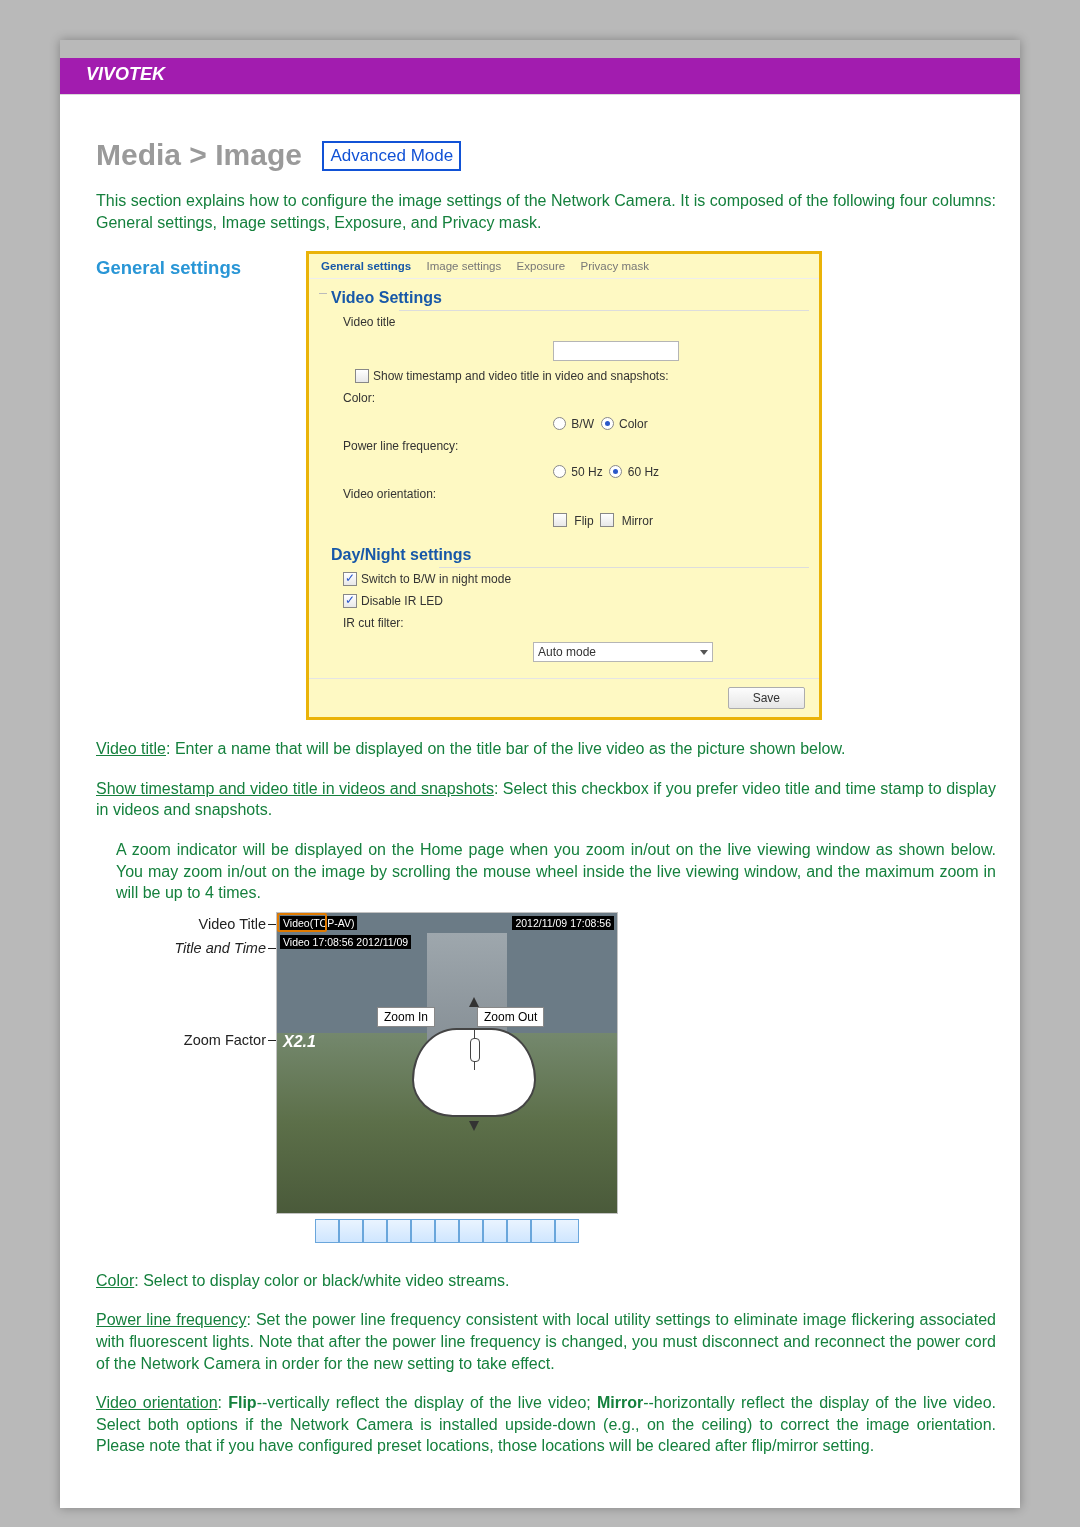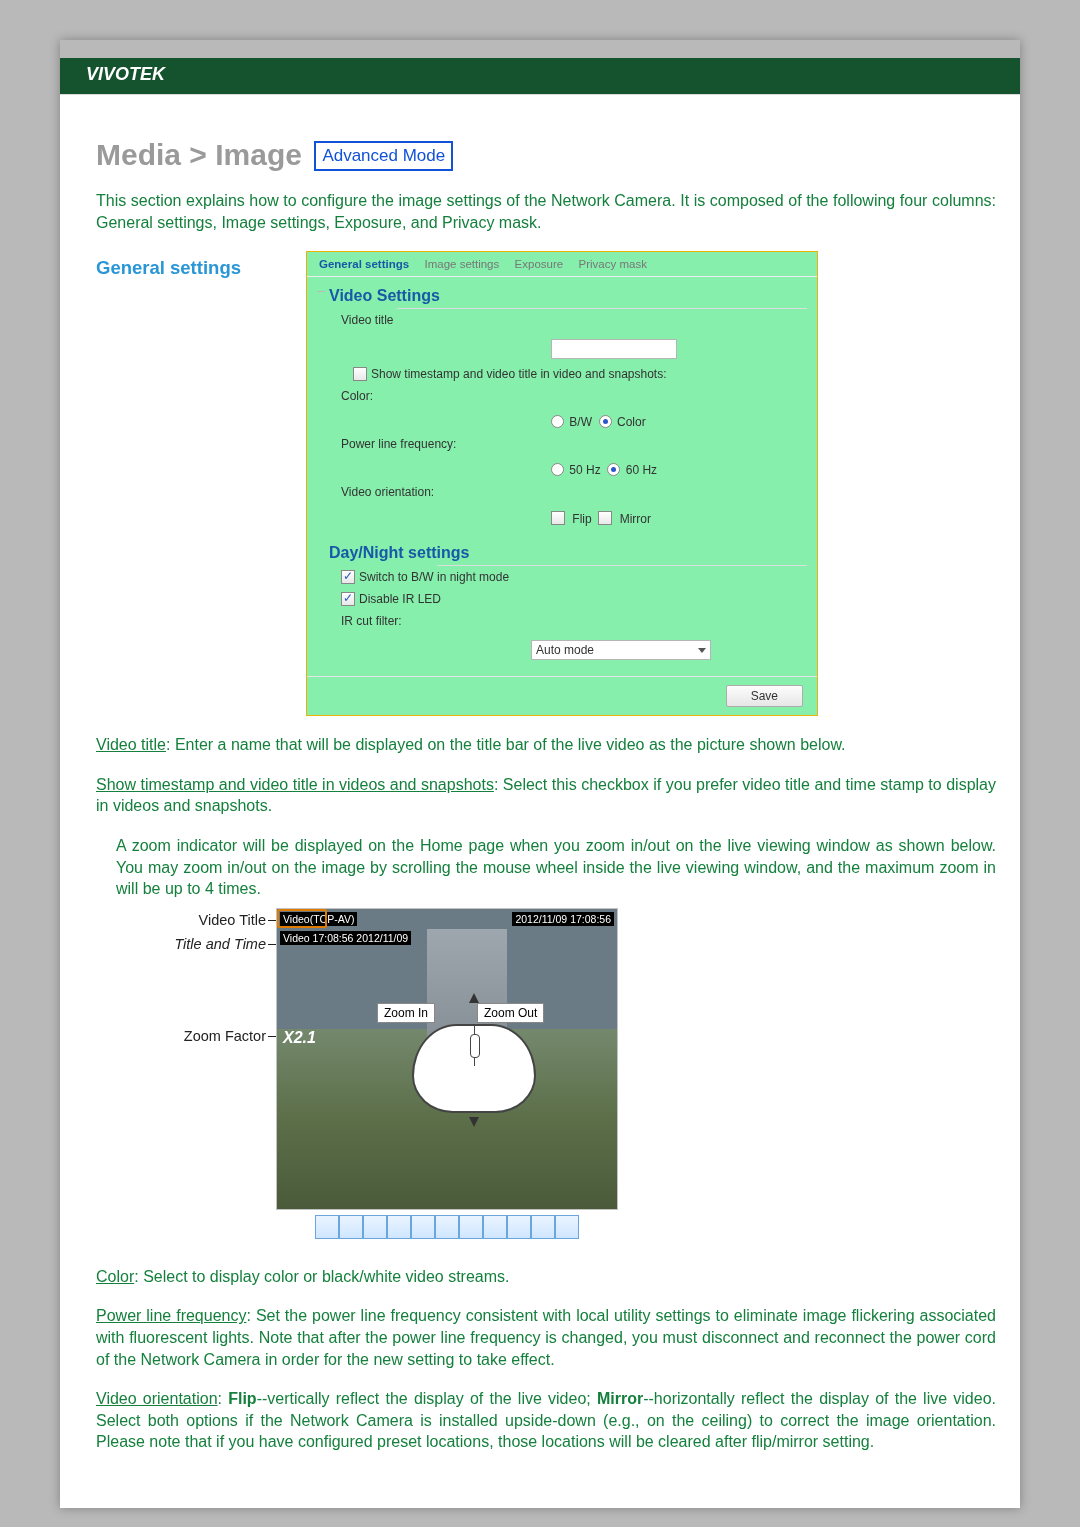--- a/index.html
+++ b/index.html
@@ -20,21 +20,21 @@
     background: #ffffff;
     box-shadow: 0 0 10px rgba(0,0,0,0.3);
     border-top: 18px solid #b9b9b9;
   }
   .brand-bar {
     position: absolute;
     left: 0;
     top: 0;
     width: 100%;
     height: 36px;
-    background: #14532d;
+    background: #a21caf;
   }
   .brand {
     position: absolute;
     left: 26px;
     top: 6px;
     color: #ffffff;
     font-style: italic;
     font-weight: bold;
     font-size: 18px;
   }
@@ -46,21 +46,21 @@
   }
   h1.section-title {
     margin: 0;
     font-weight: bold;
     font-size: 30px;
     color: #9a9a9a;
     display: inline-block;
   }
   .adv-badge {
     display: inline-block;
-    margin-left: 8px;
+    margin-left: 16px;
     padding: 3px 6px;
     color: #1152d6;
     border: 2px solid #1152d6;
     font-size: 17px;
     vertical-align: 4px;
     background: #fff;
   }
   p.body {
     font-size: 16px;
     color: #15803d;
@@ -70,24 +70,24 @@
   }
   .subhead {
     color: #2996d6;
     font-weight: bold;
     font-size: 18.5px;
   }
   
   .panel {
     position: relative;
     width: 510px;
-    border: 1px solid #eab308;
+    border: 3px solid #eab308;
     font-size: 12px;
     color: #333;
-    background: #86efac;
+    background: #fef9c3;
   }
   .tabs {
     white-space: nowrap;
     padding: 4px 6px 4px 6px;
     border-bottom: 1px solid #eee;
   }
   .tab {
     display: inline-block;
     padding: 2px 6px;
     color: #777;

